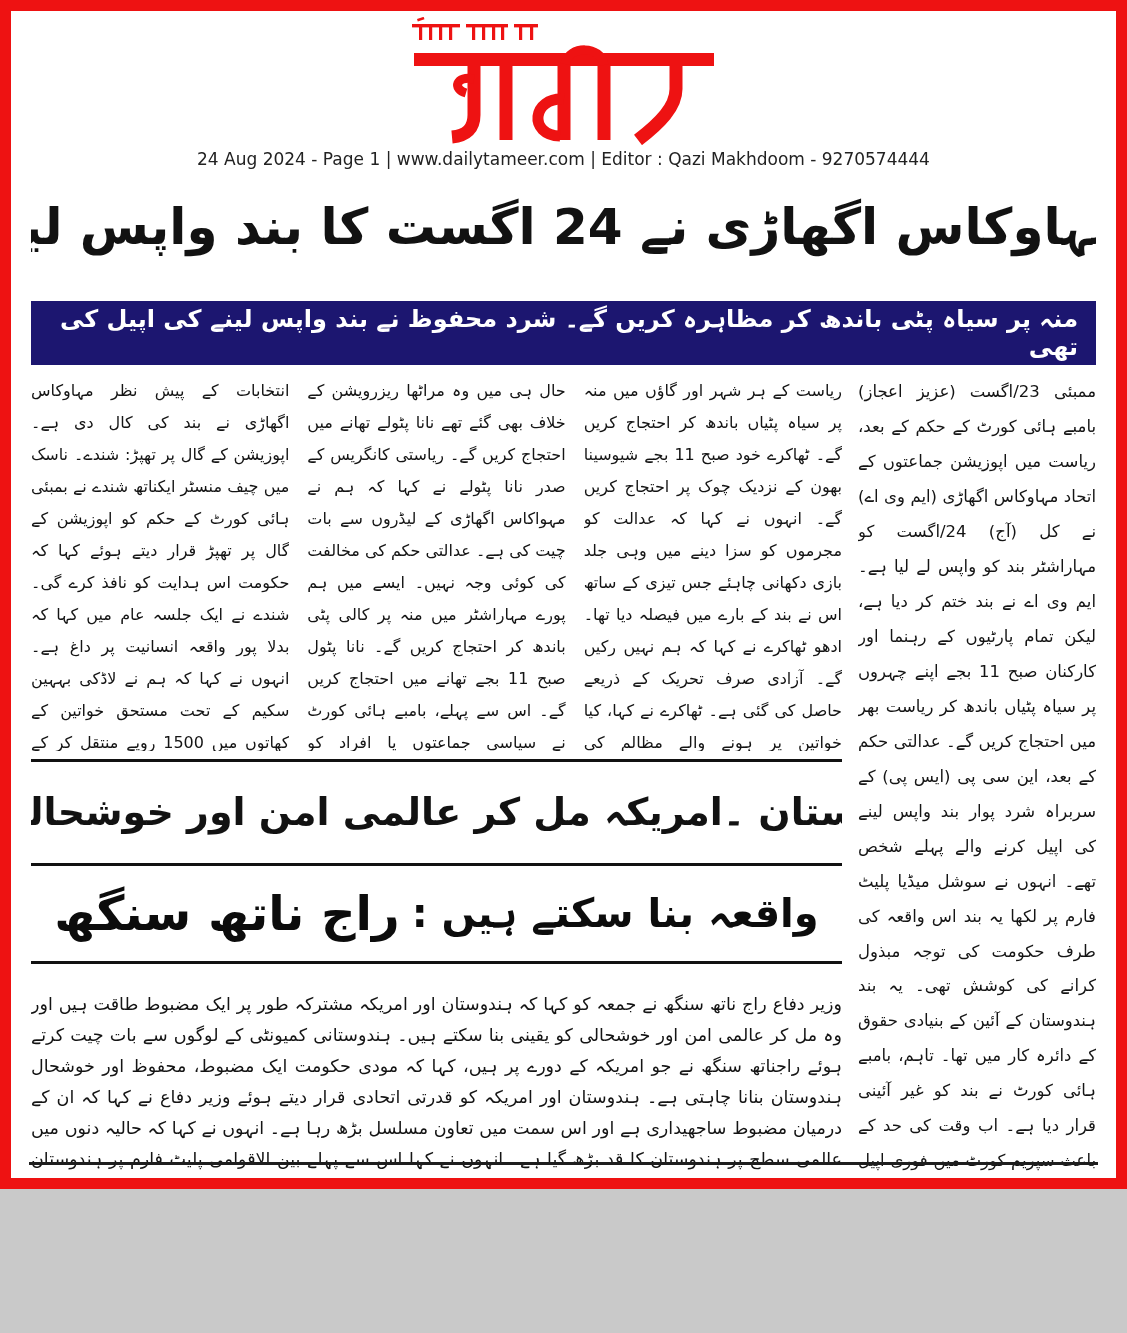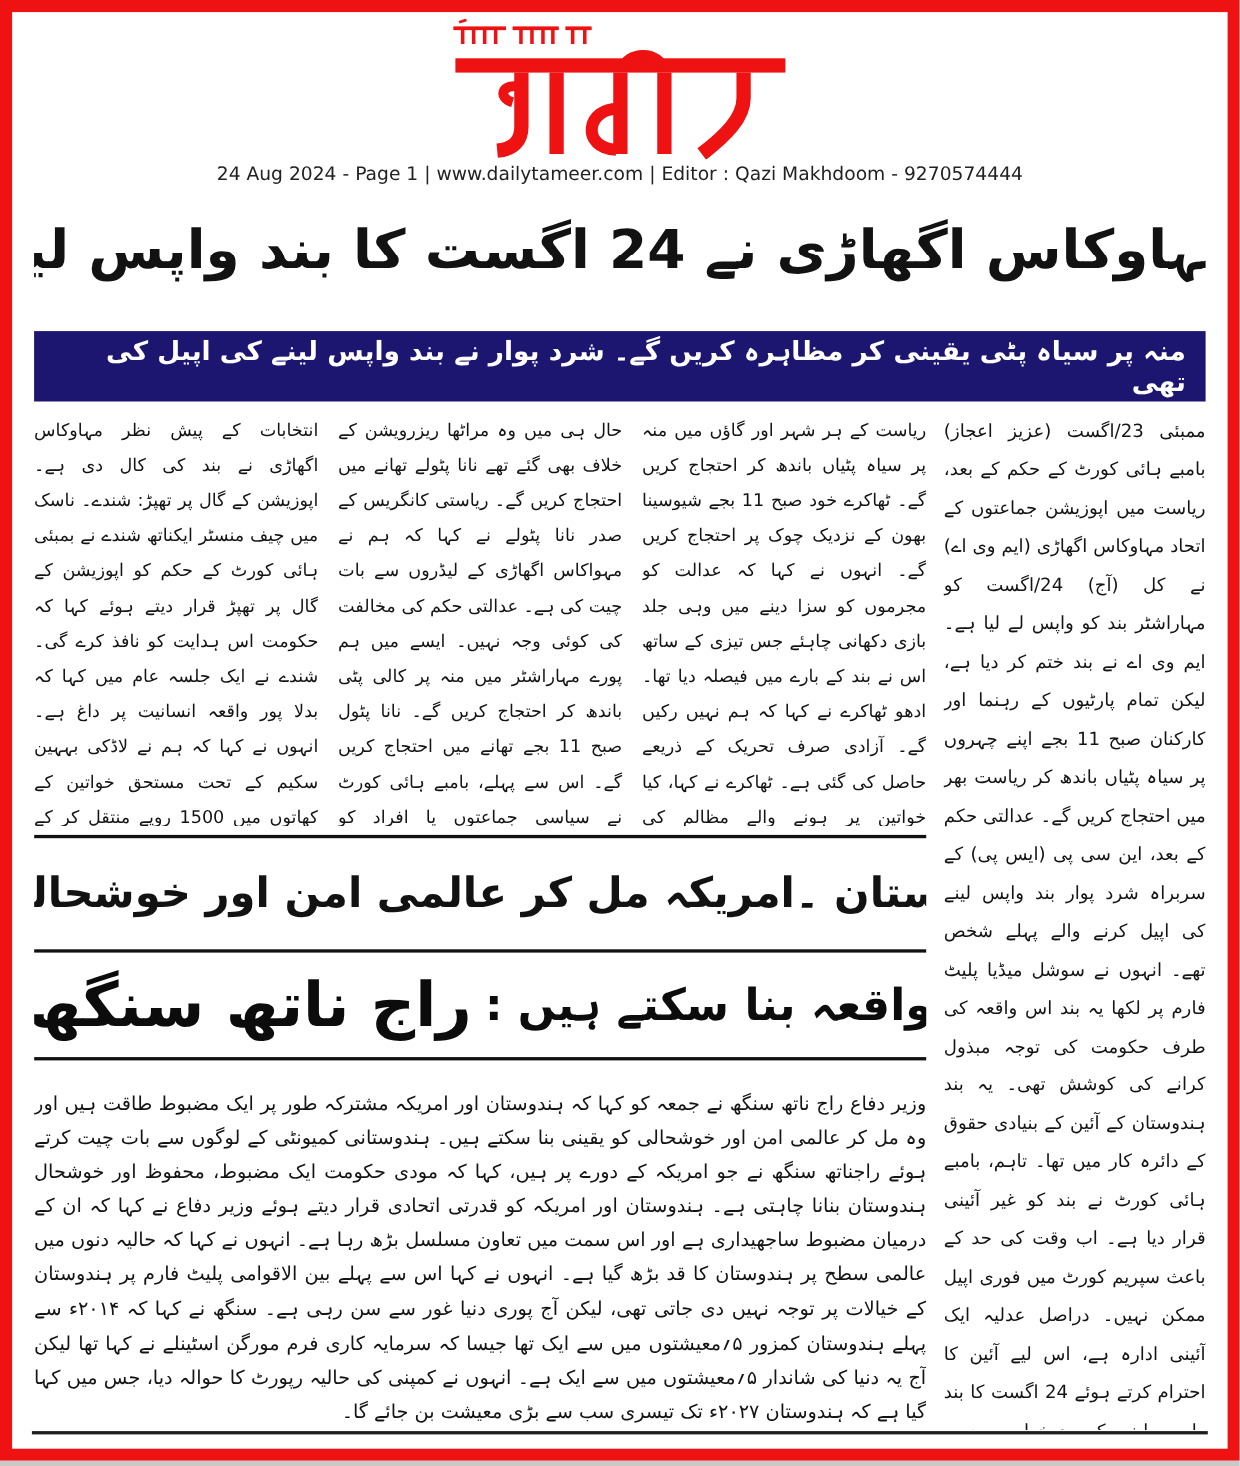--- a/index.html
+++ b/index.html
@@ -1,20 +1,20 @@
 <!DOCTYPE html>
 <html><head>
 <meta charset="utf-8">
 <style>
   * { margin:0; padding:0; box-sizing:border-box; }
   html,body { background:#c9c9c9; }
   body { font-family:"DejaVu Sans", sans-serif; }
   .page {
     position:relative;
-    width:1127px; height:1328px;
+    width:1127px; height:1189px;
     margin:0 auto;
     background:#ffffff;
     border:11px solid #ee1212;
     padding:6px 20px 14px 20px;
     overflow:hidden;
   }
 
   
   header { text-align:center; height:138px; }
   .masthead-wrap { display:inline-block; text-align:left; line-height:0; }
@@ -73,21 +73,21 @@
     direction:rtl; font-size:38px; font-weight:bold; color:#121212;
     white-space:nowrap; overflow:hidden;
   }
   .s2h2 {
     height:98px; border-bottom:3px solid #111;
     display:flex; align-items:center; justify-content:center; gap:12px;
     direction:rtl; font-weight:bold; color:#0c0c0c;
     white-space:nowrap; overflow:hidden;
   }
   .s2h2 .prefix { font-size:40px; }
-  .s2h2 .name { font-size:56px; font-weight:900; letter-spacing:1px;text-align:right; }
+  .s2h2 .name { font-size:48px; font-weight:900; letter-spacing:1px;text-align:right; }
   .s2body {
     flex:1; padding-top:25px;
     font-size:17.5px; line-height:1.78;
   }
 
   .bottom-rule {
     position:absolute; left:18px; right:18px; bottom:13px;
     height:3px; background:#1e1e1e;
   }
 </style>
@@ -133,21 +133,21 @@
         </g>
       </svg>
       
     </div>
     <div class="infoline">24 Aug 2024 - Page 1 | www.dailytameer.com | Editor : Qazi Makhdoom - 9270574444</div>
   </header>
 
   <h1 class="lead-headline" lang="ur">مہاوکاس اگھاڑی نے 24 اگست کا بند واپس لیا</h1>
 
   <div class="lead-subhead">
-    <span lang="ur">منہ پر سیاہ پٹی یقینی کر مظاہرہ کریں گے۔ شرد پوار نے بند واپس لینے کی اپیل کی تھی</span>
+    <span lang="ur">منہ پر سیاہ پٹی باندھ کر مظاہرہ کریں گے۔ شرد محفوظ نے بند واپس لینے کی اپیل کی تھی</span>
   </div>
 
   <main>
 
     <article class="urdu-body col-a" lang="ur">ممبئی 23/اگست (عزیز اعجاز) بامبے ہائی کورٹ کے حکم کے بعد، ریاست میں اپوزیشن جماعتوں کے اتحاد مہاوکاس اگھاڑی (ایم وی اے) نے کل (آج) 24/اگست کو مہاراشٹر بند کو واپس لے لیا ہے۔ ایم وی اے نے بند ختم کر دیا ہے، لیکن تمام پارٹیوں کے رہنما اور کارکنان صبح 11 بجے اپنے چہروں پر سیاہ پٹیاں باندھ کر ریاست بھر میں احتجاج کریں گے۔ عدالتی حکم کے بعد، این سی پی (ایس پی) کے سربراہ شرد پوار بند واپس لینے کی اپیل کرنے والے پہلے شخص تھے۔ انہوں نے سوشل میڈیا پلیٹ فارم پر لکھا یہ بند اس واقعہ کی طرف حکومت کی توجہ مبذول کرانے کی کوشش تھی۔ یہ بند ہندوستان کے آئین کے بنیادی حقوق کے دائرہ کار میں تھا۔ تاہم، بامبے ہائی کورٹ نے بند کو غیر آئینی قرار دیا ہے۔ اب وقت کی حد کے باعث سپریم کورٹ میں فوری اپیل ممکن نہیں۔ دراصل عدلیہ ایک آئینی ادارہ ہے، اس لیے آئین کا احترام کرتے ہوئے 24 اگست کا بند واپس لینے کی درخواست ہے۔ فیصلہ قبول نہیں، لیکن عدالت کا احترام کریں گے: ادھو ٹھاکرے۔ بمبئی ہائی کورٹ کے حکم اور شرد پوار کی اپیل کے بعد شیوسینا یو بی ٹی کے سربراہ ادھو ٹھاکرے نے کہا کہ ہڑتال ایک جمہوری حق ہے۔ ہم عدالت کے فیصلے کو نہیں مانتے لیکن ہم عدالت کا احترام کرتے ہوئے اس فیصلے کو تسلیم کر رہے ہیں۔ ٹھاکرے نے کہا کہ 24 اگست کو مہاوکاس اگھاڑی کے کارکنان</article>
 
     <div class="left-region">
       <div class="top-cols">
         <div class="urdu-body col" lang="ur">ریاست کے ہر شہر اور گاؤں میں منہ پر سیاہ پٹیاں باندھ کر احتجاج کریں گے۔ ٹھاکرے خود صبح 11 بجے شیوسینا بھون کے نزدیک چوک پر احتجاج کریں گے۔ انہوں نے کہا کہ عدالت کو مجرموں کو سزا دینے میں وہی جلد بازی دکھانی چاہئے جس تیزی کے ساتھ اس نے بند کے بارے میں فیصلہ دیا تھا۔ ادھو ٹھاکرے نے کہا کہ ہم نہیں رکیں گے۔ آزادی صرف تحریک کے ذریعے حاصل کی گئی ہے۔ ٹھاکرے نے کہا، کیا خواتین پر ہونے والے مظالم کی مخالفت ضروری نہیں ہے؟ اس کا کوئی مطلب نہیں ہے۔ ٹھاکرے نے کہا کہ ان کے کچھ پسندیدہ لوگ ہیں۔ وہ ہمیشہ عدالت جاتے ہیں۔ فیصلہ لے کر آئیں۔</div>
         <div class="urdu-body col" lang="ur">حال ہی میں وہ مراٹھا ریزرویشن کے خلاف بھی گئے تھے نانا پٹولے تھانے میں احتجاج کریں گے۔ ریاستی کانگریس کے صدر نانا پٹولے نے کہا کہ ہم نے مہواکاس اگھاڑی کے لیڈروں سے بات چیت کی ہے۔ عدالتی حکم کی مخالفت کی کوئی وجہ نہیں۔ ایسے میں ہم پورے مہاراشٹر میں منہ پر کالی پٹی باندھ کر احتجاج کریں گے۔ نانا پٹول صبح 11 بجے تھانے میں احتجاج کریں گے۔ اس سے پہلے، بامبے ہائی کورٹ نے سیاسی جماعتوں یا افراد کو مہاراشٹر بند کی کال دینے سے روک دیا تھا۔ ڈاکٹر گنارتنا سداورت اور دیگر نے مہاراشٹر بند کے خلاف عرضی داخل کی۔ عرضی میں الزام لگایا گیا ہے کہ آئندہ اسمبلی</div>

